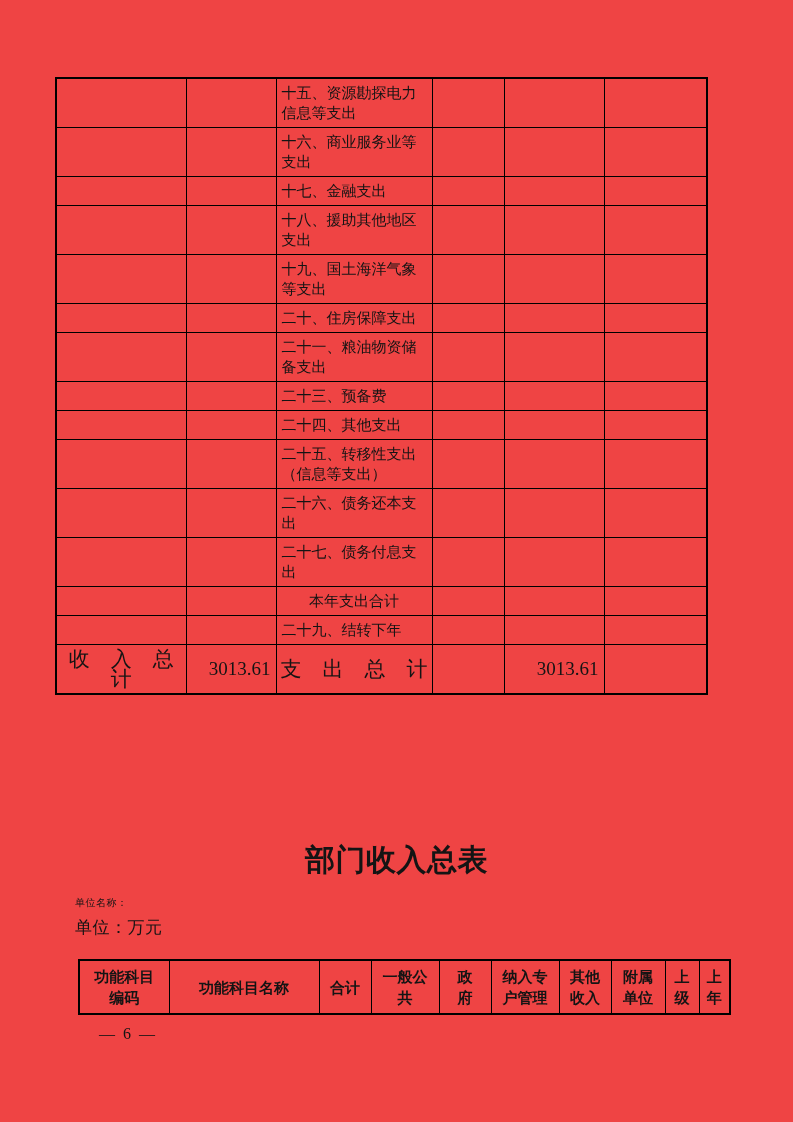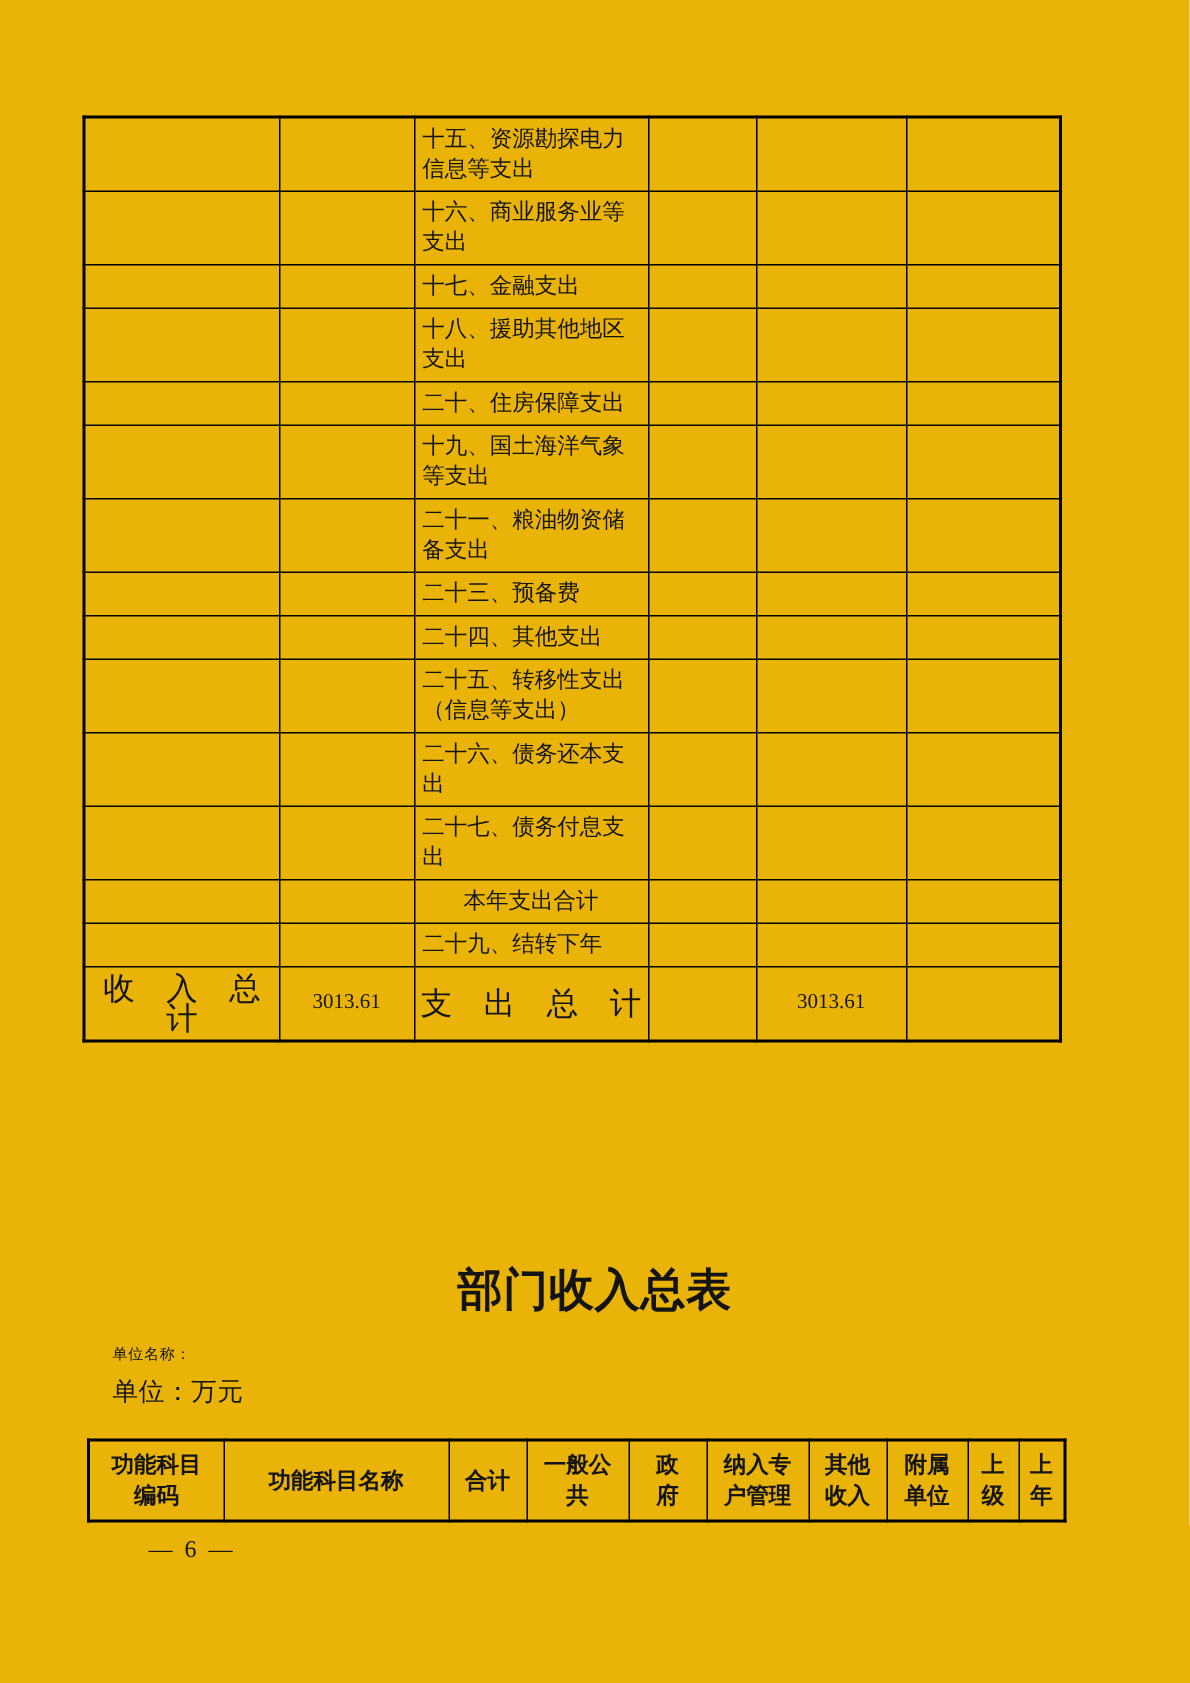--- a/index.html
+++ b/index.html
@@ -1,20 +1,20 @@
 <!DOCTYPE html>
 <html><head>
 <meta charset="utf-8">
 <style>
   html,body{margin:0;padding:0;background:#e8e8e8;}
   .page{
     position:relative;
     width:793px;height:1122px;
     margin:0 auto;
-    background:#eab308;
+    background:#ef4444;
     font-family:"Liberation Serif", serif;
     color:#141414;
     overflow:hidden;
   }
   
   .t1{
     position:absolute;left:55px;top:77px;
     width:651px;
     border-collapse:collapse;table-layout:fixed;
     border:2.5px solid #000;
@@ -24,40 +24,40 @@
     font-size:15px;
     line-height:20px;
     padding:4px 5px;
     vertical-align:middle;
     white-space:pre-line;
     overflow:hidden;
   }
   .t1 td.expense{text-align:left;}
   .t1 td.ctr{text-align:center;}
   .t1 td.total-label{text-align:center;padding:4px 2px;font-size:21px;}
-  .t1 td.num{text-align:center;font-size:14px;}
+  .t1 td.num{text-align:right;font-size:19px;}
   
   .doc-title{
     position:absolute;left:0;top:840px;width:100%;
     text-align:center;
     font-family:"Liberation Serif", serif;
     font-size:30px;font-weight:700;
     letter-spacing:0.5px;
   }
   .unit-name{
     position:absolute;left:75px;top:896px;
     font-size:10px;letter-spacing:0.5px;
   }
   .unit-label{
     position:absolute;left:75px;top:916px;
     font-size:17px;letter-spacing:0.5px;
   }
   
   .t2{
-    position:absolute;left:58px;top:959px;
+    position:absolute;left:78px;top:959px;
     width:651px;
     border-collapse:collapse;table-layout:fixed;
     border:2.5px solid #000;
   }
   .t2 th{
     border:1px solid #000;
     font-family:"Liberation Sans", sans-serif;
     font-weight:700;
     font-size:15px;
     line-height:21px;
@@ -120,30 +120,30 @@
           <td></td>
           <td class="expense">十八、援助其他地区
 支出</td>
           <td></td>
           <td></td>
           <td></td>
         </tr>
         <tr>
           <td></td>
           <td></td>
-          <td class="expense">二十、住房保障支出</td>
-          <td></td>
-          <td></td>
-          <td></td>
-        </tr>
-        <tr>
-          <td></td>
-          <td></td>
           <td class="expense">十九、国土海洋气象
 等支出</td>
+          <td></td>
+          <td></td>
+          <td></td>
+        </tr>
+        <tr>
+          <td></td>
+          <td></td>
+          <td class="expense">二十、住房保障支出</td>
           <td></td>
           <td></td>
           <td></td>
         </tr>
         <tr>
           <td></td>
           <td></td>
           <td class="expense">二十一、粮油物资储
 备支出</td>
           <td></td>

